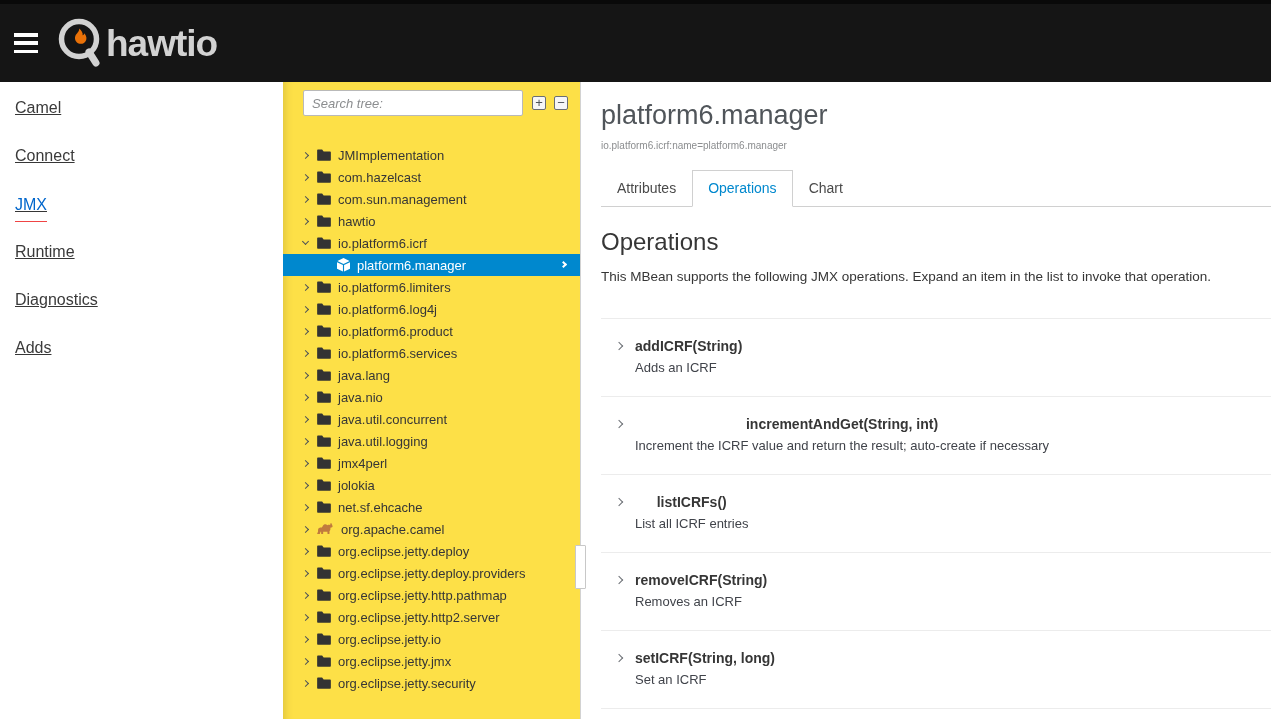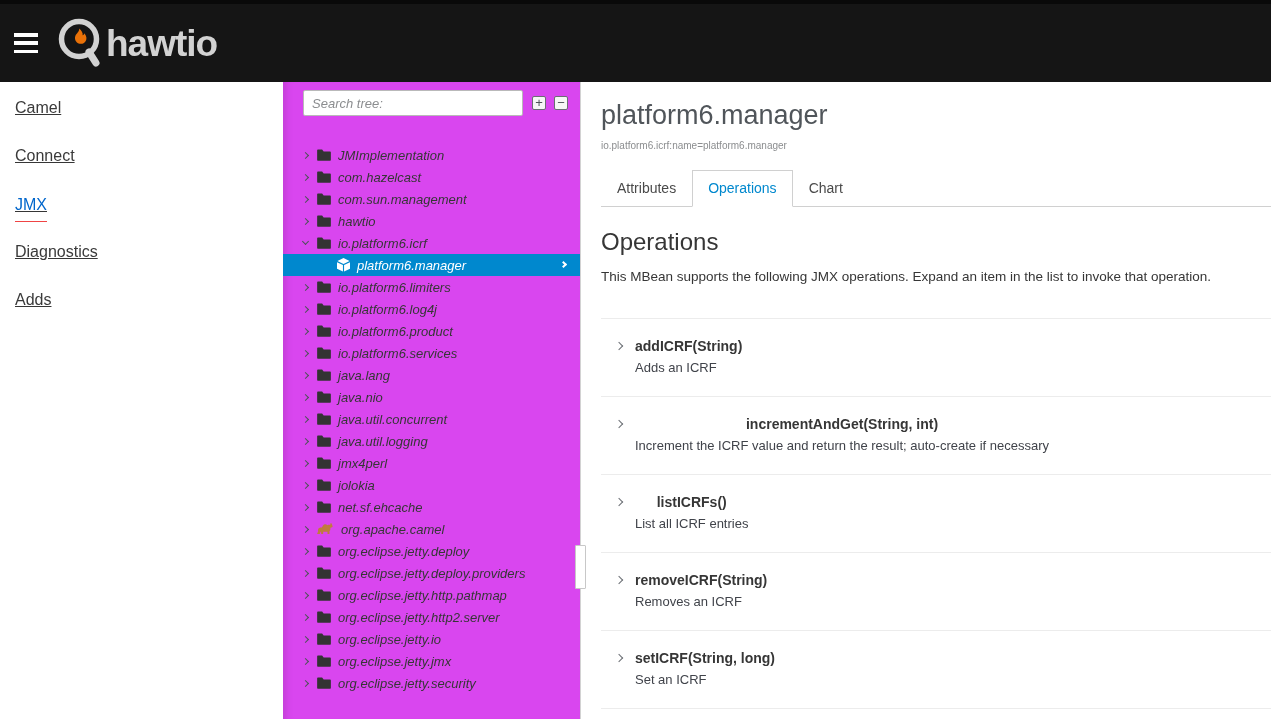--- a/index.html
+++ b/index.html
@@ -34,38 +34,38 @@
   .sidebar ul { list-style:none; margin:0; padding:2px 0 0 0; }
   .sidebar li {
     height:48px; display:flex; align-items:center; padding-left:15px;
     font-size:16px; color:#3a3a3a; cursor:pointer;
   }
   .sidebar li.active span { color:#0066cc; border-bottom:1px solid #ef4444; padding-bottom:7px; margin-top:10px; }
 
   
   .tree-panel {
     position:absolute; top:82px; left:283px; width:298px; bottom:0;
-    background:#d946ef; border-right:1px solid #d2d2d2;
+    background:#fde047; border-right:1px solid #d2d2d2;
     box-shadow: inset 9px 0 9px -7px rgba(0,0,0,0.13);
   }
   .tree-toolbar { padding:8px 0 0 20px; display:flex; align-items:center; }
   .tree-search {
     width:220px; height:26px; border:1px solid #b9b9b9; border-radius:2px;
     padding:0 8px; font-size:13px; font-family:"Liberation Sans",sans-serif;
     background:#fff; color:#363636; outline:none;
   }
   .tree-search::placeholder { font-style:italic; color:#8b8d8f; }
   .sq-btn {
     width:14px; height:14px; border:1px solid #6a6e73; border-radius:2px;
     color:#4d5258; font-size:13px; line-height:11px; text-align:center;
     margin-left:8px; cursor:pointer; background:#f6f6f6; user-select:none;
   }
   .sq-btn:first-of-type { margin-left:9px; }
 
-  .tree { margin-top:28px;font-style:italic; }
+  .tree { margin-top:28px; }
   .tree-row {
     height:22px; display:flex; align-items:center; padding-left:20px;
     font-size:13px; color:#363636; cursor:pointer; white-space:nowrap;
   }
   .chev {
     flex:none; width:5px; height:5px;
     border-right:1.5px solid #4d5258; border-bottom:1.5px solid #4d5258;
     transform:rotate(-45deg); margin:0 9px 0 0;
   }
   .chev.down { transform:rotate(45deg); margin-top:-3px; }
@@ -143,20 +143,23 @@
 <nav class="sidebar">
   <ul id="sidebar-list">
       <li>
         <span>Camel</span>
       </li>
       <li>
         <span>Connect</span>
       </li>
       <li class="active">
         <span>JMX</span>
+      </li>
+      <li>
+        <span>Runtime</span>
       </li>
       <li>
         <span>Diagnostics</span>
       </li>
       <li>
         <span>Adds</span>
       </li>
     </ul>
 </nav>
 

